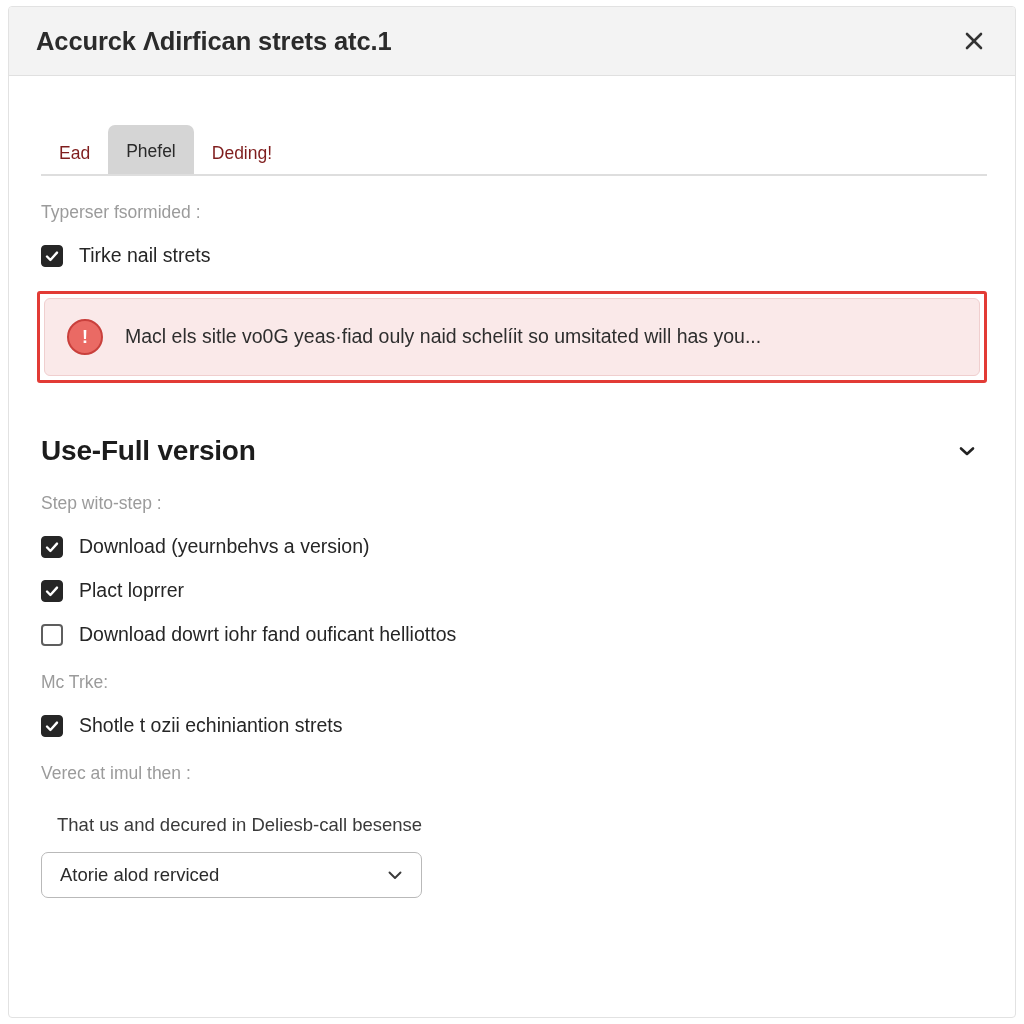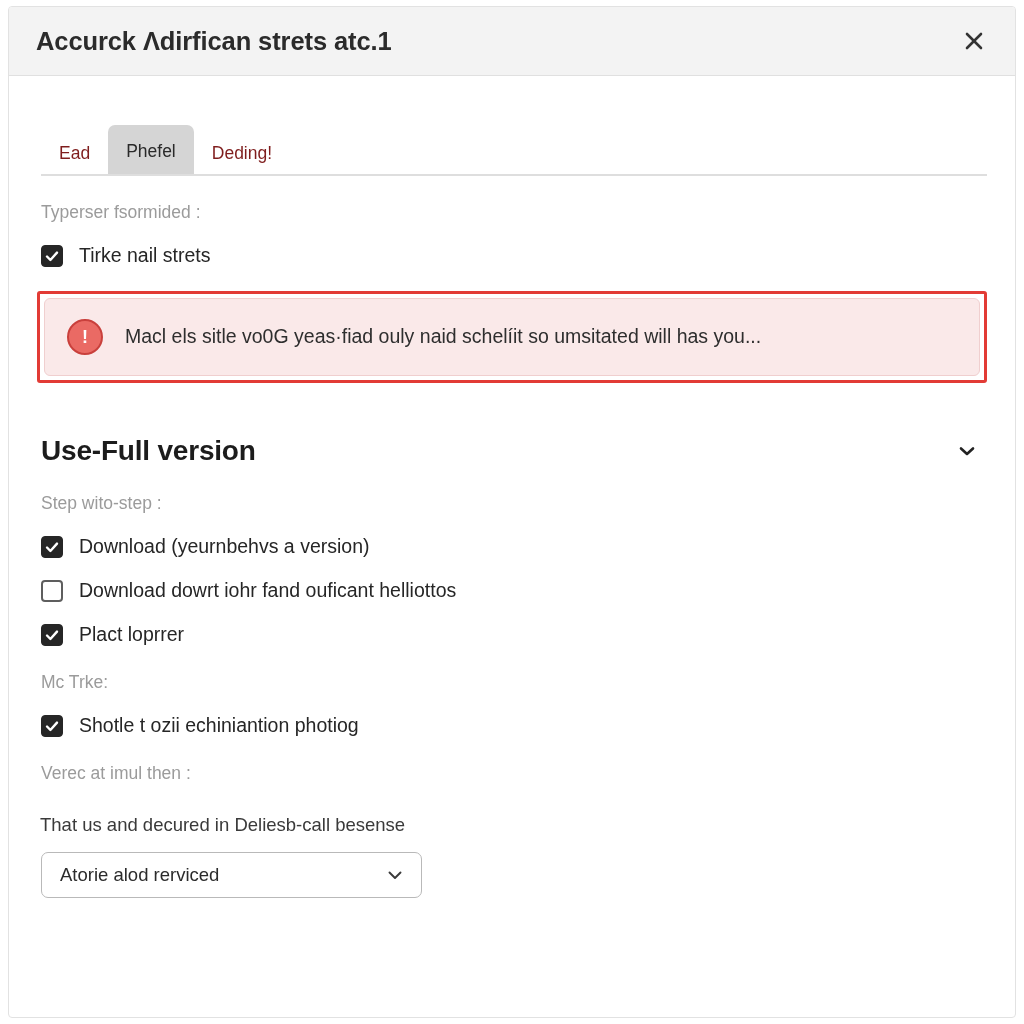--- a/index.html
+++ b/index.html
@@ -205,21 +205,21 @@
     justify-content: center;
     width: 28px;
     height: 28px;
   }
   .chevron svg { display: block; }
 
   
   .select-label {
     font-size: 18.5px;
     color: #3a3a3a;
-    margin: 30px 0 0 5px;
+    margin: 30px 0 0 22px;
   }
   .select-box {
     margin: 16px 0 0 6px;
     width: 381px;
     height: 46px;
     border: 1px solid #b9b9b9;
     border-radius: 7px;
     background: #ffffff;
     display: flex;
     align-items: center;
@@ -294,42 +294,42 @@
     <div class="option-row">
       <span class="cbx checked">
         <svg width="16" height="16" viewBox="0 0 16 16" fill="none" stroke="#ffffff" stroke-width="2.4" stroke-linecap="round" stroke-linejoin="round">
           <polyline points="3,8.5 6.4,12 13,4.6"></polyline>
         </svg>
       </span>
       <span class="option-label">Download (yeurnbehvs a version)</span>
     </div>
 
     <div class="option-row">
-      <span class="cbx unchecked"></span>
-      <span class="option-label">Download dowrt iohr fand ouficant helliottos</span>
-    </div>
-
-    <div class="option-row">
       <span class="cbx checked">
         <svg width="16" height="16" viewBox="0 0 16 16" fill="none" stroke="#ffffff" stroke-width="2.4" stroke-linecap="round" stroke-linejoin="round">
           <polyline points="3,8.5 6.4,12 13,4.6"></polyline>
         </svg>
       </span>
       <span class="option-label">Plact loprrer</span>
     </div>
 
+    <div class="option-row">
+      <span class="cbx unchecked"></span>
+      <span class="option-label">Download dowrt iohr fand ouficant helliottos</span>
+    </div>
+
     <div class="group-label">Mc Trke:</div>
 
     <div class="option-row">
       <span class="cbx checked">
         <svg width="16" height="16" viewBox="0 0 16 16" fill="none" stroke="#ffffff" stroke-width="2.4" stroke-linecap="round" stroke-linejoin="round">
           <polyline points="3,8.5 6.4,12 13,4.6"></polyline>
         </svg>
       </span>
-      <span class="option-label">Shotle t ozii echiniantion photiog</span>
+      <span class="option-label">Shotle t ozii echiniantion strets</span>
     </div>
 
     <div class="group-label">Verec at imul then :</div>
 
 
     <div class="select-label">That us and decured in Deliesb-call besense</div>
     <div class="select-box">
       <span class="select-value">Atorie alod rerviced</span>
       <span class="select-caret">
         <svg width="20" height="20" viewBox="0 0 20 20" fill="none" stroke="currentColor" stroke-width="1.9" stroke-linecap="round" stroke-linejoin="round">

